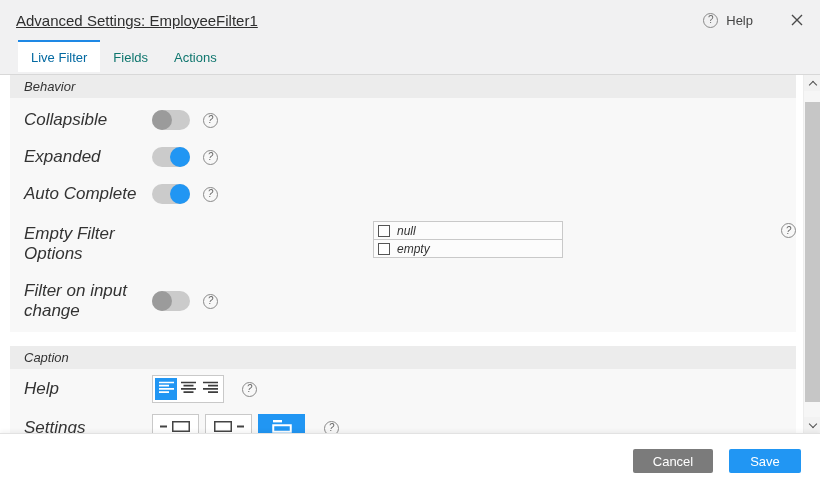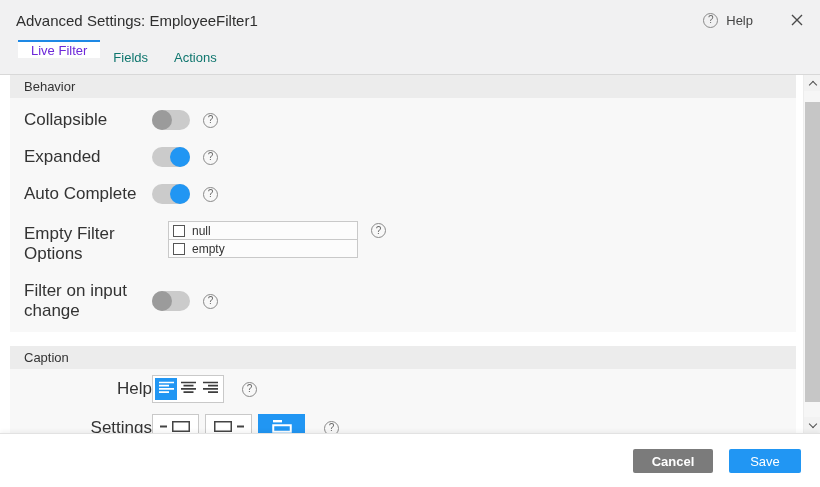--- a/index.html
+++ b/index.html
@@ -8,58 +8,58 @@
   .dialog {
     position: relative; width: 820px; height: 487px;
     background: #fff; overflow: hidden; color: #333; font-size: 13px;
   }
 
   
   .titlebar {
     position: absolute; top: 0; left: 0; right: 0; height: 40px;
     background: #f1f1f2; display: flex; align-items: center; padding: 0 17px 0 16px;
   }
-  .title { flex: 1; font-size: 15px; color: #2f2f2f; }
+  .title { flex: 1; font-size: 15px; color: #2f2f2f; text-decoration: underline; }
   .titlebar-right { display: flex; align-items: center; }
   .help-label { font-size: 13px; color: #444; margin: 0 38px 0 8px; cursor: pointer; }
   .close { display: flex; align-items: center; cursor: pointer; }
 
   
   .tabbar {
     position: absolute; top: 40px; left: 0; right: 0; height: 35px;
     background: #f1f1f2; border-bottom: 1px solid #d8d8d8;
     display: flex; align-items: stretch; padding-left: 18px;
   }
   .tab {
     display: flex; align-items: center; padding: 0 13px;
     font-size: 13px; color: #0f766e; cursor: pointer;
   }
   .tab.active {
-    background: #fff; color: #6d28d9; border-top: 2px solid #1e88e5;
-    position: relative; z-index: 1; height: 18px;
+    background: #fff; color: #0369a1; border-top: 2px solid #1e88e5;
+    position: relative; z-index: 1; height: 32px;
   }
 
   
   .content {
     position: absolute; top: 75px; left: 0; width: 803px; height: 358px;
-    background: #fff; overflow: hidden;
+    background: #fff; overflow: hidden; font-style: italic;
   }
   .section { margin-left: 10px; width: 786px; }
   .section-header {
     height: 23px; background: #ececec; display: flex; align-items: center;
     padding-left: 14px; font-size: 13px; color: #333;
   }
   .section-body { background: #f8f8f8; padding: 12px 0 0 14px; }
   .section-body.behavior { padding-bottom: 11px; }
-  .section.caption { margin-top: 14px; text-align: right; }
+  .section.caption { margin-top: 14px; }
   .section-body.captionbody { padding: 6px 0 40px 14px; }
 
   .row { display: flex; align-items: center; margin-bottom: 17px; }
   .row:last-child { margin-bottom: 0; }
-  .row.top-align { align-items: flex-start; }
+  .row.top-align { align-items: flex-start; justify-content: space-between; }
   .row-label { width: 128px; min-width: 128px; font-size: 17px; color: #333; }
   .row.top-align .row-label { padding-top: 3px; }
 
   
   .toggle { width: 38px; height: 20px; border-radius: 10px; background: #cbcbcb; position: relative; cursor: pointer; }
   .toggle .knob { position: absolute; top: 0; width: 20px; height: 20px; border-radius: 50%; }
   .toggle.off .knob { left: 0; background: #9b9b9b; }
   .toggle.on  .knob { right: 0; background: #2196f3; }
 
   
@@ -102,21 +102,21 @@
   .chev.down { transform: rotate(225deg); margin-bottom: 3px; }
   .sb-thumb { position: absolute; left: 1px; top: 27px; width: 15px; height: 300px; background: #c6c6c6; cursor: grab; }
 
   
   .footer {
     position: absolute; left: 0; right: 0; bottom: 0; height: 54px; background: #fff;
     border-top: 1px solid #e2e2e2; box-shadow: 0 -2px 4px rgba(0,0,0,0.05);
   }
   .footer-buttons { position: absolute; right: 19px; top: 15px; display: flex; gap: 16px; }
   .btn { height: 24px; border: none; border-radius: 2px; font-size: 13px; color: #fff; font-family: inherit; cursor: pointer; }
-  .btn.cancel { width: 80px; background: #7b7b7b; font-weight: bold; }
+  .btn.cancel { width: 80px; background: #7b7b7b; }
   .btn.save { width: 72px; background: #2196f3; }
 </style>
 </head>
 <body>
 
 <div class="dialog">
 
   <div class="titlebar">
     <div class="title">Advanced Settings: EmployeeFilter1</div>
     <div class="titlebar-right">

